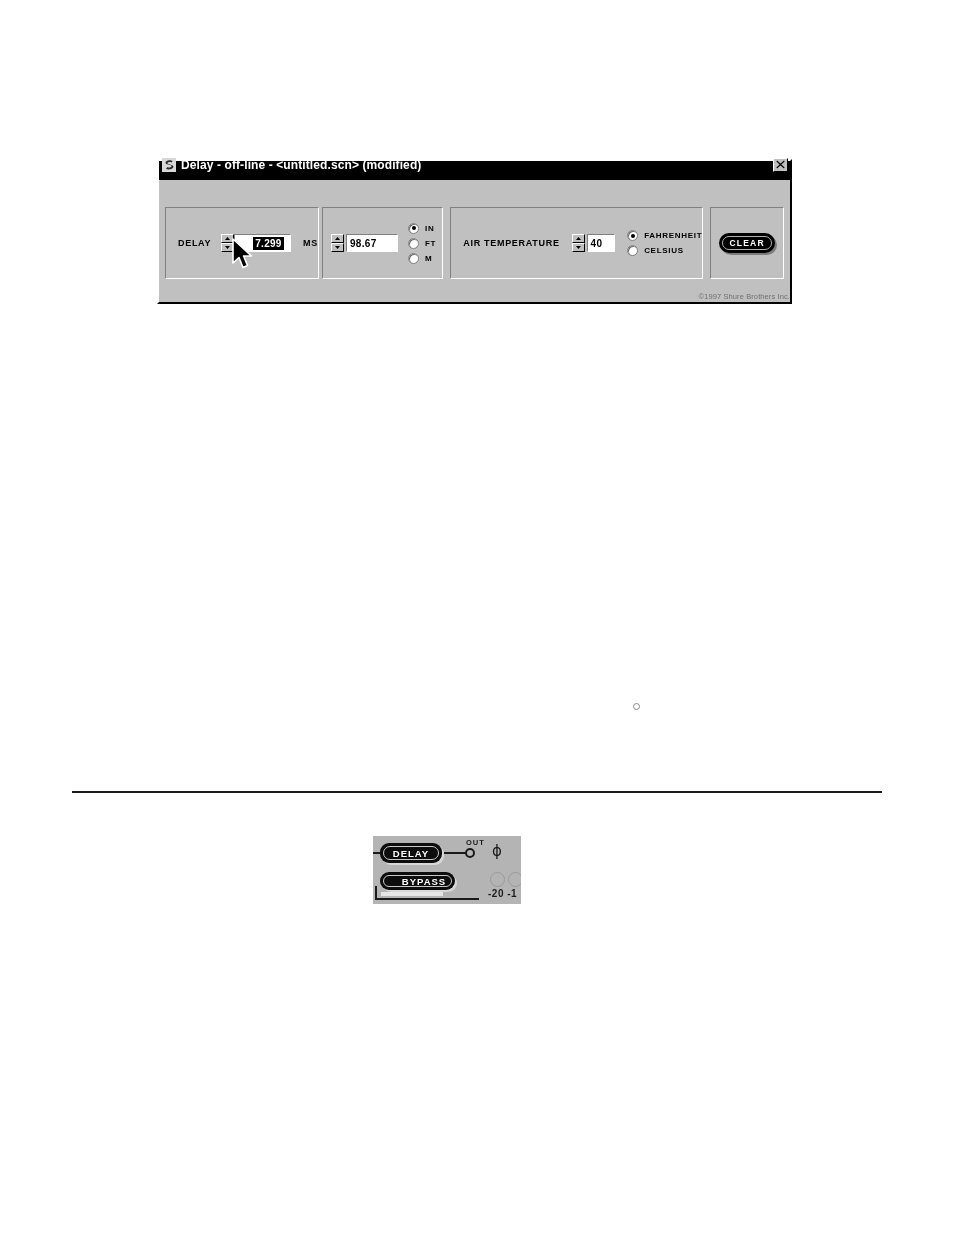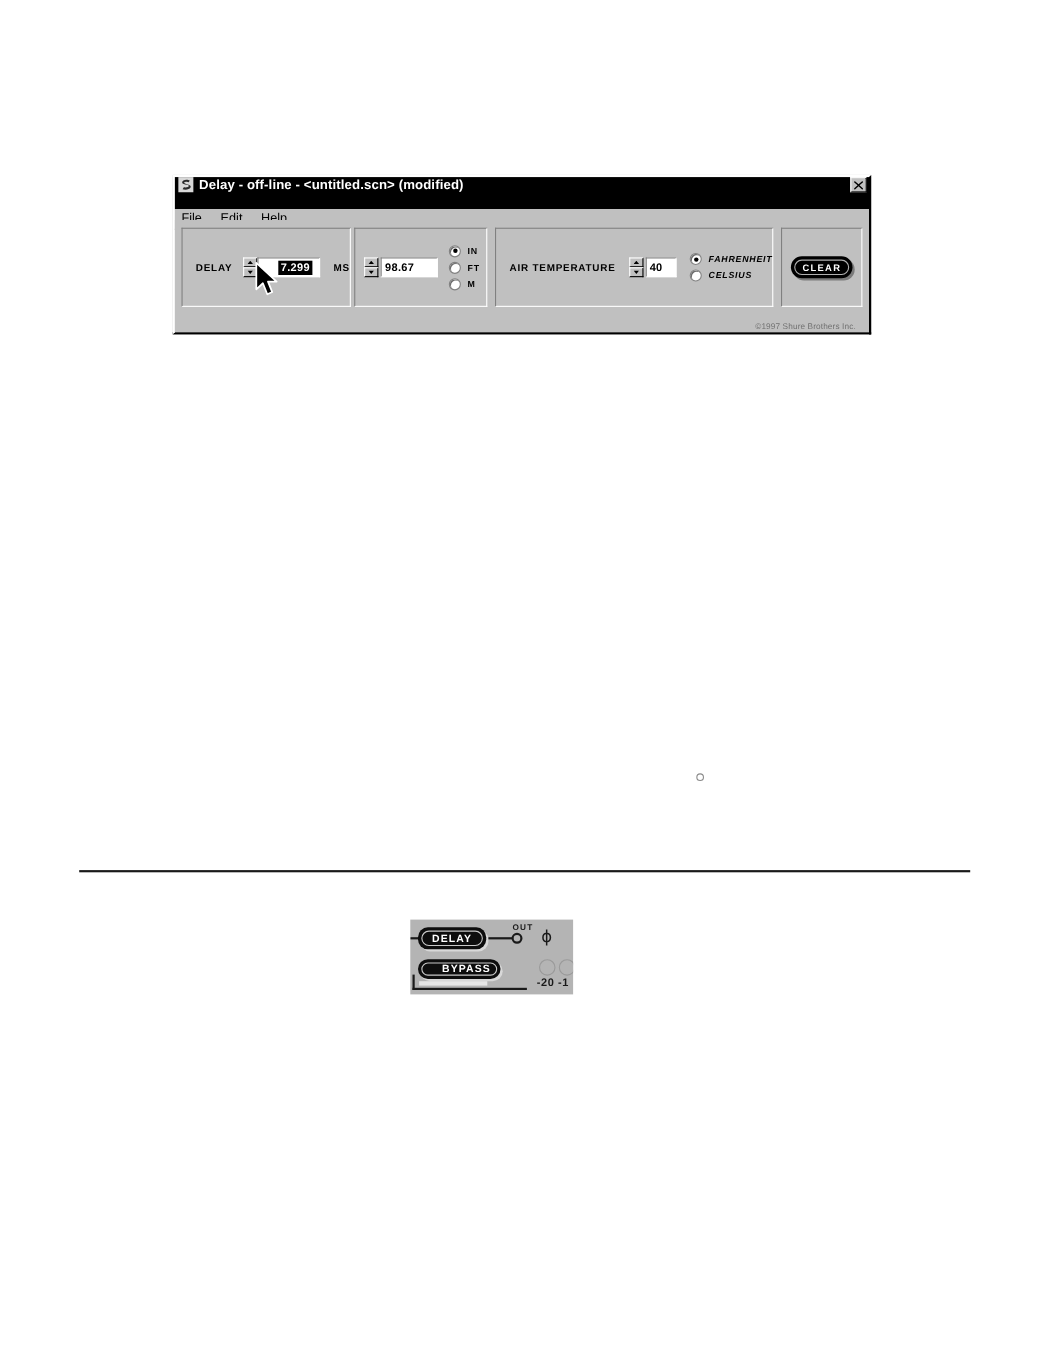--- a/index.html
+++ b/index.html
@@ -24,23 +24,24 @@
     height: 145px;
     background: #c0c0c0;
     border-top: 2px solid #ffffff;
     border-left: 2px solid #ffffff;
     border-right: 2px solid #000000;
     border-bottom: 2px solid #000000;
     box-sizing: border-box;
   }
 
   .titlebar {
-    height: 29px;
+    height: 19px;
     background: #000000;
     display: flex;
+    align-items: center;
     padding: 0 2px 12px 3px;
     box-sizing: border-box;
   }
   .title-logo {
     width: 14px;
     height: 14px;
     flex: 0 0 auto;
     margin-right: 5px;
     position: relative;
   }
@@ -240,21 +241,21 @@
   .clear-label {
     position: relative;
     color: #ffffff;
     font-size: 8.5px;
     font-weight: bold;
     letter-spacing: 1.2px;
   }
 
   .copyright {
     position: absolute;
-    right: 12px;
+    right: 0;
     bottom: 1px;
     font-size: 7.5px;
     color: #707070;
     letter-spacing: 0.1px;
     white-space: nowrap;
   }
 
   
   #mouse-cursor {
     position: absolute;
@@ -410,25 +411,20 @@
       </svg>
     </span>
     <span class="title-text">Delay - off-line - &lt;untitled.scn&gt; (modified)</span>
     <span class="close-btn">
       <svg width="9" height="9" viewBox="0 0 9 9">
         <path d="M1 0.6 L4.5 3.6 L8 0.6 L8.6 1.6 L5.4 4.5 L8.6 7.4 L8 8.4 L4.5 5.4 L1 8.4 L0.4 7.4 L3.6 4.5 L0.4 1.6 Z" fill="#000000"></path>
       </svg>
     </span>
   </div>
 
-  <div class="menubar">
-    <span class="menu-item"><span class="mn">F</span><span>ile</span></span>
-    <span class="menu-item"><span class="mn">E</span><span>dit</span></span>
-    <span class="menu-item"><span class="mn">H</span><span>elp</span></span>
-  </div>
 
   <div class="client-area">
     <div class="panel-row">
 
       <div class="group" id="group-delay">
         <span class="fld-label" style="margin-left:12px;">DELAY</span>
         <span class="spinner" style="margin-left:10px;">
           <span class="spin-btn">
             <svg width="5" height="3" viewBox="0 0 5 3">
                 <path d="M2.5 0 L5 3 L0 3 Z" fill="#000"></path>
@@ -488,21 +484,21 @@
           </span>
           <span class="spin-btn">
             <svg width="5" height="3" viewBox="0 0 5 3">
                 <path d="M2.5 3 L0 0 L5 0 Z" fill="#000"></path>
               </svg>
           </span>
         </span>
         <span class="textbox" style="width:48px; margin-left:2px;">
           <span>40</span>
         </span>
-        <span class="radio-col" style="margin-left:12px;font-style:italic;">
+        <span class="radio-col" style="margin-left:12px;">
           <span class="radio-row">
             <span class="radio on"></span>
             <span class="radio-label">FAHRENHEIT</span>
           </span>
           <span class="radio-row">
             <span class="radio"></span>
             <span class="radio-label">CELSIUS</span>
           </span>
         </span>
       </div>

